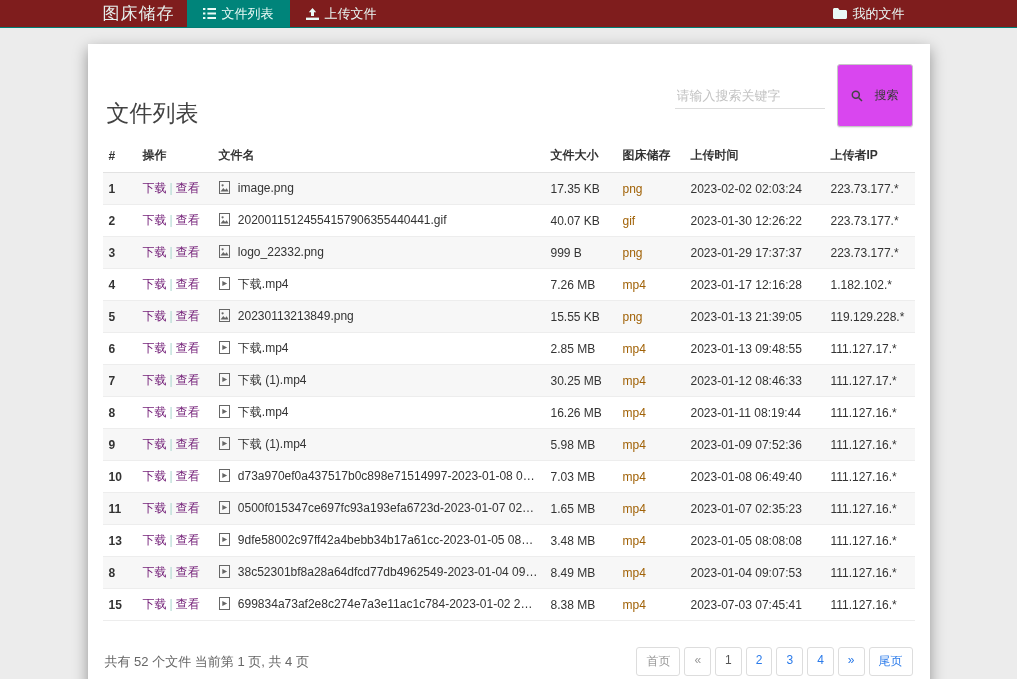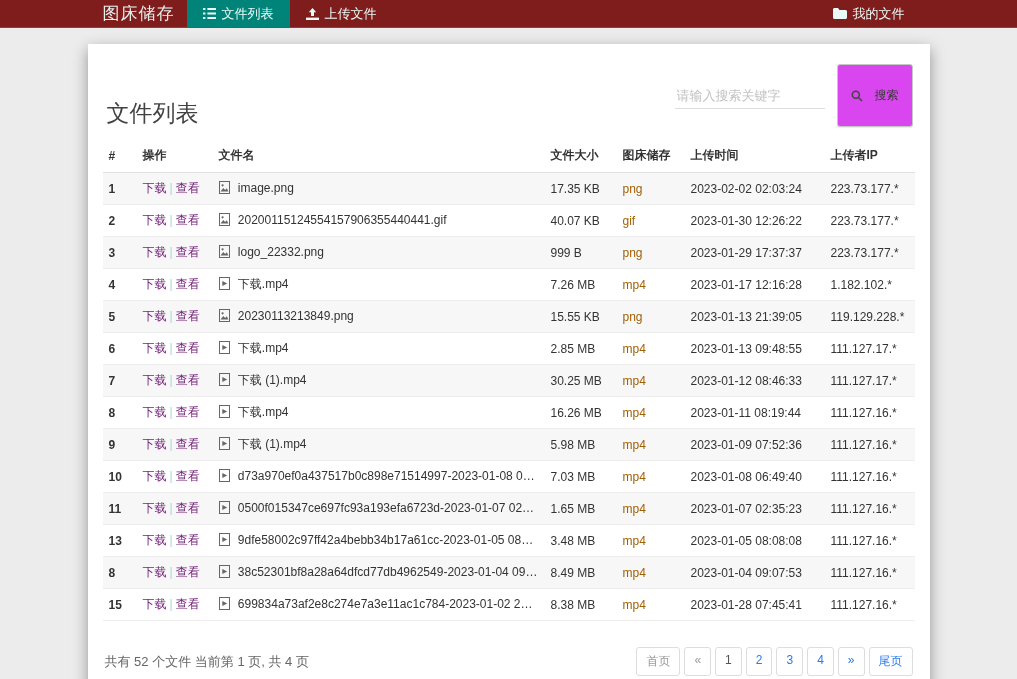--- a/index.html
+++ b/index.html
@@ -433,21 +433,21 @@
       <span class="file-icon">
         <svg width="11" height="13" viewBox="0 0 11 13">
                 <rect x="0.5" y="0.5" width="10" height="12" fill="none" stroke="#666"></rect>
                 <path d="M3.3 4 L8.2 6.5 L3.3 9 Z" fill="#666"></path>
               </svg>
       </span>
       <span>699834a73af2e8c274e7a3e11ac1c784-2023-01-02 20_12_16....</span>
     </td>
     <td>8.38 MB</td>
     <td><a class="fmt-link">mp4</a></td>
-    <td>2023-01-28 07:45:41</td>
+    <td>2023-07-03 07:45:41</td>
     <td>111.127.16.*</td>
   </tr>
 </tbody>
   </table>
 
   <div class="panel-foot">
     <div class="summary">共有 52 个文件  当前第 1 页, 共 4 页</div>
     <div class="pagination">
         <a class="muted">首页</a>
         <a class="muted">«</a>

